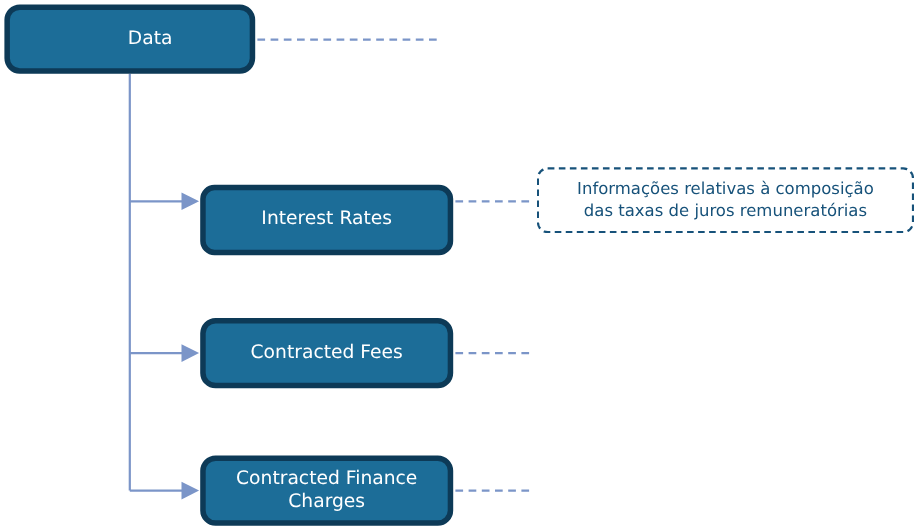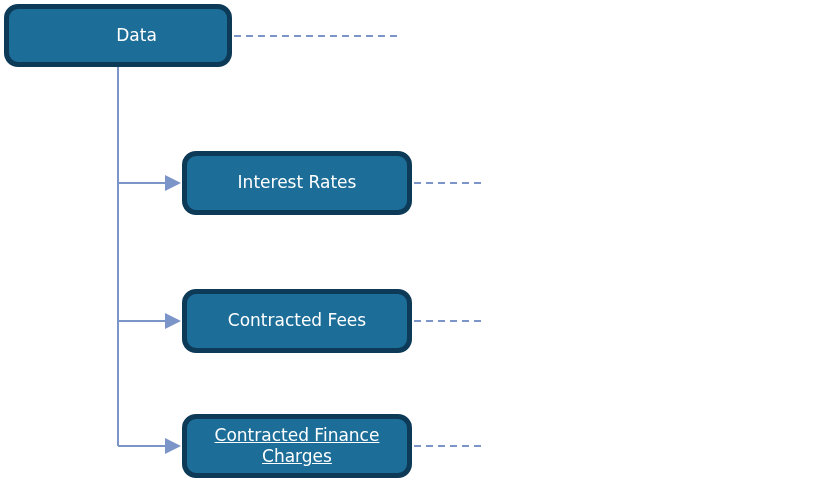--- a/index.html
+++ b/index.html
@@ -52,23 +52,23 @@
     display: flex;
     align-items: center;
     justify-content: center;
     text-align: center;
     font-size: 17px;
     line-height: 1.25;
     padding: 2px 8px;
   }
   .node-root { left: 4px; top: 4px; width: 228px; height: 63px; padding-left: 45px; }
   .node-child { left: 182px; width: 230px; height: 64px; }
-  .node-1 { top: 151px; }
+  .node-1 { top: 168px; border-radius: 13px; }
   .node-2 { top: 289px; }
-  .node-3 { top: 414px; text-decoration: underline; }
+  .node-3 { top: 414px; }
   .note {
     position: absolute;
     border: 2px dashed var(--note-color);
     border-radius: 10px;
     color: var(--note-color);
     display: flex;
     align-items: center;
     justify-content: center;
     text-align: center;
     font-size: 15px;
@@ -103,20 +103,24 @@
     <line class="dash-line" x1="414" y1="446" x2="486" y2="446"></line>
   </svg>
 
   <div class="node node-root">
     <span>Data</span>
   </div>
 
   <div class="node node-child node-1">
     <span>Interest Rates</span>
   </div>
+  <div class="note note-1">
+    <span>Informações relativas à composição
+das taxas de juros remuneratórias</span>
+  </div>
 
   <div class="node node-child node-2">
     <span>Contracted Fees</span>
   </div>
 
   <div class="node node-child node-3">
     <span>Contracted Finance Charges</span>
   </div>
 
 </div>

